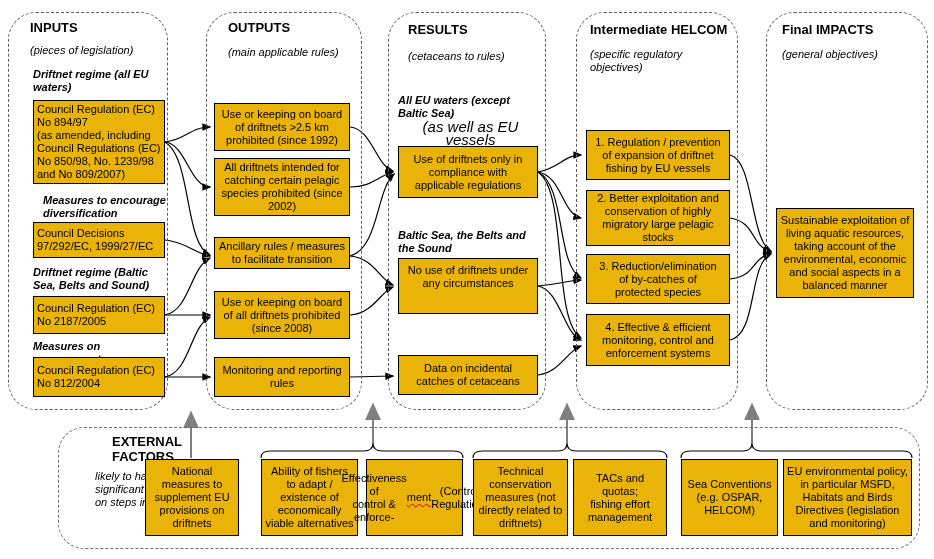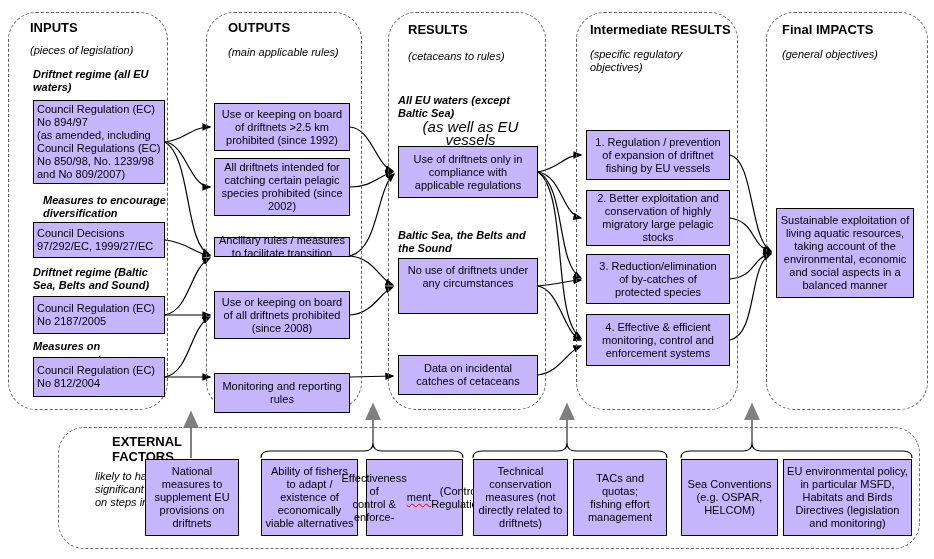--- a/index.html
+++ b/index.html
@@ -5,21 +5,21 @@
   * { margin:0; padding:0; box-sizing:border-box; }
   body { background:#ffffff; font-family:"Liberation Sans", sans-serif; }
   #canvas { position:relative; width:934px; height:559px; background:#ffffff; overflow:hidden; }
   svg.lines { position:absolute; left:0; top:0; z-index:1; }
   .col { position:absolute; border:1.5px dashed #5f5f5f; border-radius:28px; z-index:2; background:transparent; }
   .extbox { position:absolute; border:1.5px dashed #6e6e6e; border-radius:26px; z-index:2; }
   .coltitle { position:absolute; z-index:3; font-weight:bold; font-size:13px; color:#000; white-space:pre-line; }
   .colsub { position:absolute; z-index:3; font-style:italic; font-size:11px; line-height:13px; color:#000; white-space:pre-line; }
   .grouphead { position:absolute; z-index:3; font-weight:bold; font-style:italic; font-size:11px; line-height:13px; color:#000; white-space:pre-line; }
   .note { position:absolute; z-index:3; font-style:italic; font-size:15px; line-height:13px; color:#000; white-space:pre-line;text-align:center; }
-  .box { position:absolute; z-index:4; background:#c4b5fd; border:1px solid #000; font-size:11px; line-height:13px;
+  .box { position:absolute; z-index:4; background:#eab308; border:1px solid #000; font-size:11px; line-height:13px;
          color:#000; white-space:pre-line; display:flex; align-items:center; justify-content:center;
          text-align:center; padding:2px 3px; }
   .box.left { text-align:left; justify-content:flex-start; align-items:center; }
   .box.top { align-items:flex-start; padding-top:5px; }
   .squiggle { text-decoration:underline; text-decoration-style:wavy; text-decoration-color:#e10000;
               text-decoration-thickness:1px; text-underline-offset:2px; }
 </style>
 </head>
 <body>
 
@@ -117,26 +117,26 @@
   <div class="coltitle" style="left:228px;top:20px;">OUTPUTS</div>
   <div class="colsub" style="left:228px;top:46px;">(main applicable rules)</div>
 
   <div class="box" style="left:214px;top:103px;width:136px;height:48px;">Use or keeping on board
 of driftnets &gt;2.5 km
 prohibited (since 1992)</div>
   <div class="box" style="left:214px;top:158px;width:136px;height:58px;">All driftnets intended for
 catching certain pelagic
 species prohibited (since
 2002)</div>
-  <div class="box" style="left:214px;top:237px;width:136px;height:20px;">Ancillary rules / measures
+  <div class="box" style="left:214px;top:237px;width:136px;height:32px;">Ancillary rules / measures
 to facilitate transition</div>
   <div class="box" style="left:214px;top:291px;width:136px;height:48px;">Use or keeping on board
 of all driftnets prohibited
 (since 2008)</div>
-  <div class="box" style="left:214px;top:357px;width:136px;height:40px;margin-top:16px;">Monitoring and reporting
+  <div class="box" style="left:214px;top:357px;width:136px;height:40px;">Monitoring and reporting
 rules</div>
 
   <div class="col" style="left:388px;top:12px;width:158px;height:398px;"></div>
   <div class="coltitle" style="left:408px;top:22px;">RESULTS</div>
   <div class="colsub" style="left:408px;top:50px;">(cetaceans to rules)</div>
 
   <div class="grouphead" style="left:398px;top:94px;width:145px;">All EU waters (except
 Baltic Sea)</div>
   <div class="note" style="left:398px;top:120px;width:145px;">(as well as EU vessels
 outside EU waters)</div>
@@ -146,21 +146,21 @@
 
   <div class="grouphead" style="left:398px;top:229px;width:145px;">Baltic Sea, the Belts and
 the Sound</div>
   <div class="box top" style="left:398px;top:258px;width:140px;height:56px;">No use of driftnets under
 any circumstances</div>
 
   <div class="box" style="left:398px;top:355px;width:140px;height:40px;">Data on incidental
 catches of cetaceans</div>
 
   <div class="col" style="left:576px;top:12px;width:162px;height:398px;"></div>
-  <div class="coltitle" style="left:590px;top:22px;">Intermediate RESULTS</div>
+  <div class="coltitle" style="left:590px;top:22px;">Intermediate HELCOM</div>
   <div class="colsub" style="left:590px;top:48px;">(specific regulatory
 objectives)</div>
 
   <div class="box" style="left:586px;top:130px;width:144px;height:50px;">1. Regulation / prevention
 of expansion of driftnet
 fishing by EU vessels</div>
   <div class="box" style="left:586px;top:190px;width:144px;height:56px;">2. Better exploitation and
 conservation of highly
 migratory large pelagic
 stocks</div>

